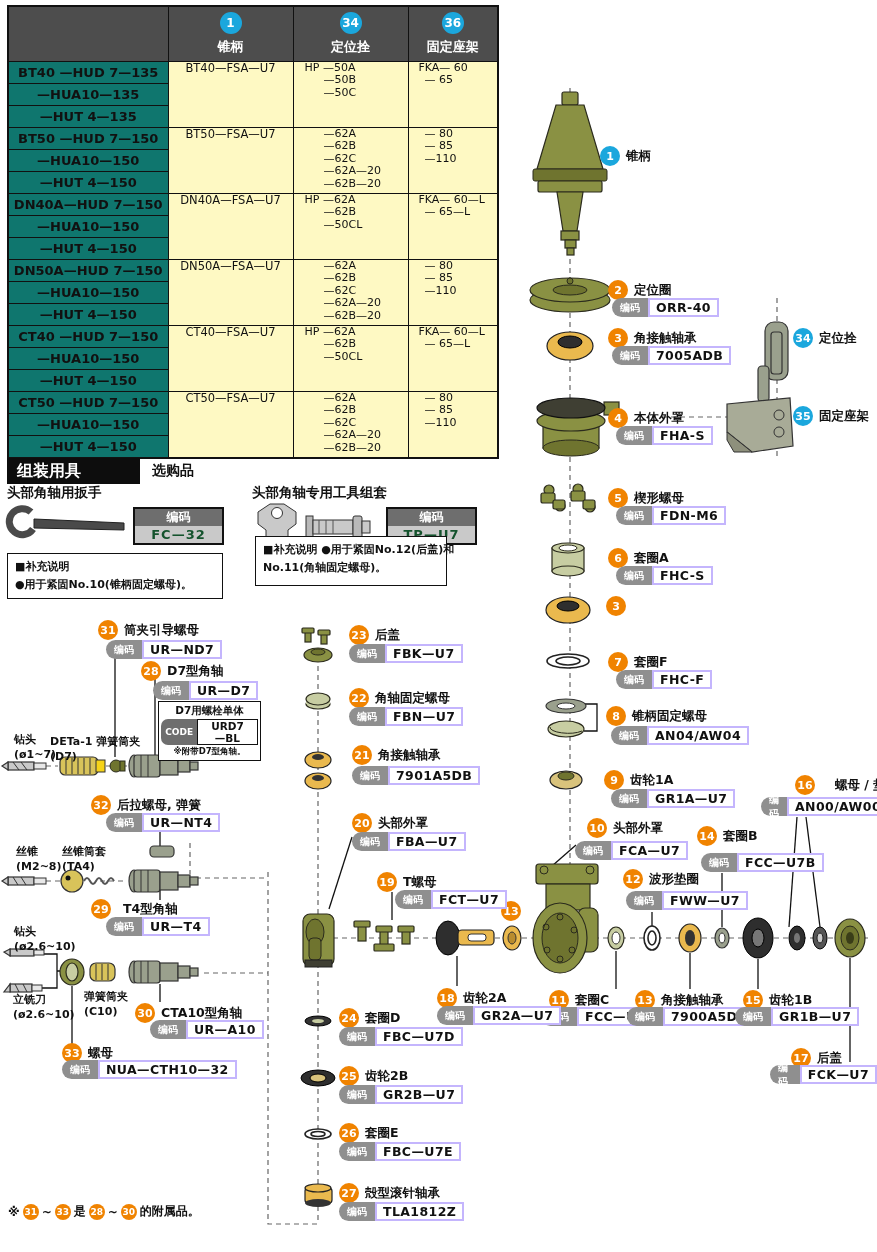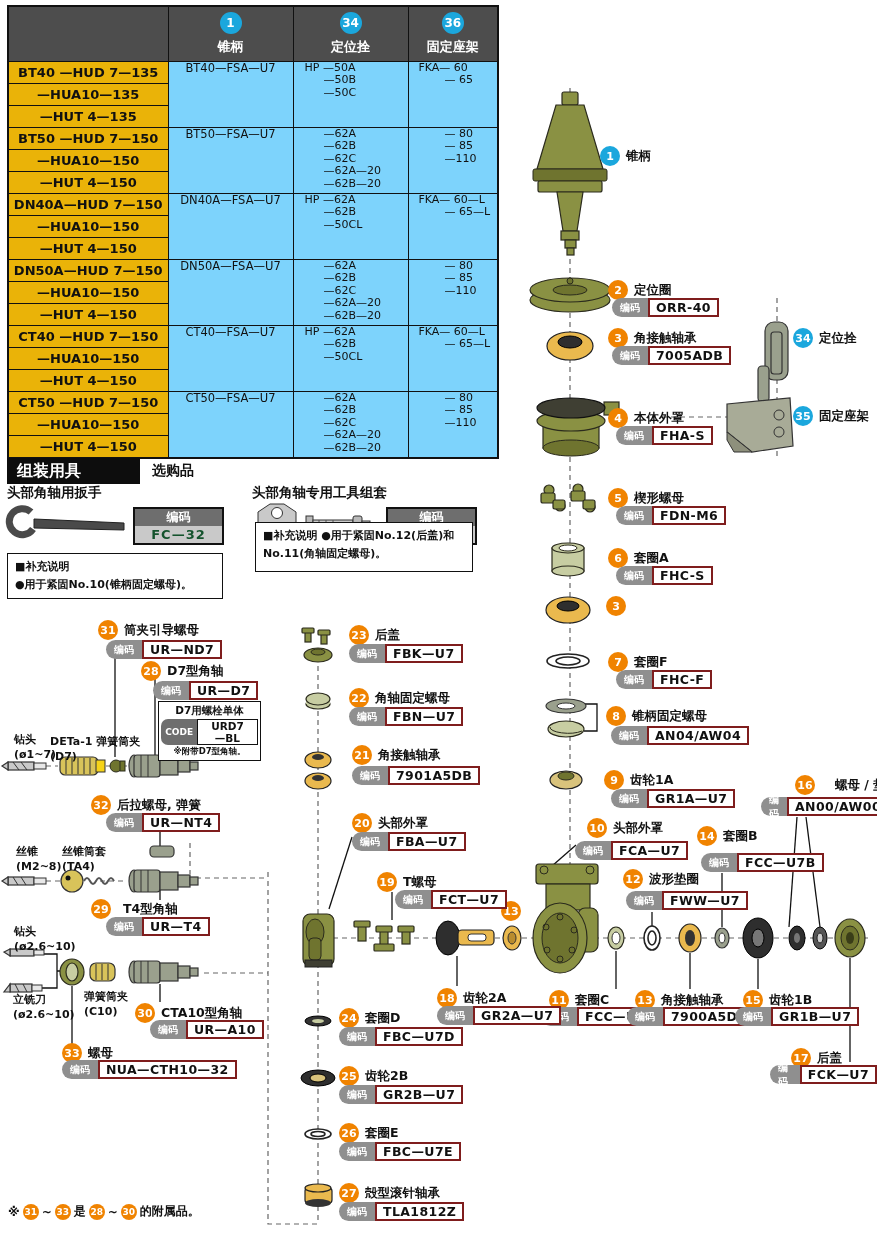--- a/index.html
+++ b/index.html
@@ -7,28 +7,28 @@
         font-family:"DejaVu Sans","Liberation Sans",sans-serif;color:#111}
   svg{position:absolute;left:0;top:0;z-index:1}
   
   #spec-table{position:absolute;left:7px;top:5px;width:490px;border-collapse:collapse;
               table-layout:fixed;z-index:2;border:2px solid #111}
   #spec-table th,#spec-table td{border:1.5px solid #111;padding:0;box-sizing:border-box}
   #spec-table thead th{background:#4d4d4d;height:55px;vertical-align:middle}
   .hcirc{width:22px;height:22px;margin:0 auto 4px auto;border-radius:50%;background:#1ba7dd;
          color:#fff;font-size:12px;font-weight:bold;display:flex;align-items:center;justify-content:center}
   .hlabel{color:#fff;font-weight:bold;font-size:13px;text-align:center}
-  td.model{background:#eab308;font-weight:bold;font-size:13px;text-align:center;
+  td.model{background:#0f766e;font-weight:bold;font-size:13px;text-align:center;
            height:21px;line-height:21px;white-space:pre}
   tr.gfirst td{border-top:2px solid #111}
   tr:not(.gfirst) td.model{border-top:2px solid #fff}
-  td.data{background:#7dd3fc;vertical-align:top;padding-top:3px}
+  td.data{background:#fef9c3;vertical-align:top;padding-top:3px}
   .ln{white-space:pre;font-size:11px;line-height:12.5px;font-weight:normal}
   .pcell .ln{padding-left:11px}.pcell .ln.ind{padding-left:30px}
-  .mcell .ln{padding-left:10px}.mcell .ln.ind{padding-left:36px}
+  .mcell .ln{padding-left:10px}.mcell .ln.ind{padding-left:16px}
   .shank .ln{text-align:center;font-size:11.5px;padding-left:0}
   
   .sec-title{position:absolute;left:7px;top:458px;width:133px;height:26px;background:#0d0d0d;
              color:#fff;font-size:16px;font-weight:bold;display:flex;align-items:center;
              padding-left:10px;box-sizing:border-box;z-index:2}
   .sec-sub{position:absolute;left:152px;top:462px;font-size:14px;font-weight:bold;z-index:2}
   .tool-title{position:absolute;font-size:13.5px;font-weight:bold;z-index:2;white-space:nowrap}
   .codebox2{position:absolute;width:87px;border:2px solid #111;z-index:2;text-align:center;background:#fff}
   .codebox2 .t{background:#6e6e6e;color:#fff;font-size:12px;font-weight:bold;height:17px;line-height:17px}
   .codebox2 .b{background:#c9c9c9;color:#14532d;font-size:13px;font-weight:bold;height:17px;line-height:17px;letter-spacing:1px}
@@ -36,21 +36,21 @@
            font-size:11px;font-weight:bold;line-height:1.6;z-index:2;box-sizing:border-box;white-space:nowrap}
   
   .co{position:absolute;display:flex;align-items:center;gap:6px;z-index:3;white-space:nowrap}
   .circ{width:20px;height:20px;border-radius:50%;display:flex;align-items:center;justify-content:center;
         color:#fff;font-weight:bold;font-size:11px;flex:none}
   .circ.or{background:#f08300}.circ.bl{background:#1ba7dd}
   .pname{font-weight:bold;font-size:12.5px;color:#111}
   .badge{position:absolute;display:flex;align-items:stretch;height:19px;z-index:3}
   .pill{background:#8f8f8f;color:#fff;font-size:10px;font-weight:bold;display:flex;align-items:center;
         padding:0 8px;border-radius:10px 0 0 10px}
-  .cbox{background:#fff;border:2px solid #7f1d1d;color:#111;font-weight:bold;font-size:12.5px;
+  .cbox{background:#fff;border:2px solid #c4b5fd;color:#111;font-weight:bold;font-size:12.5px;
         display:flex;align-items:center;padding:0 6px;white-space:nowrap;letter-spacing:.4px}
   .side{position:absolute;font-size:11px;font-weight:bold;line-height:1.35;z-index:3;white-space:nowrap}
   .d7box{position:absolute;left:158px;top:701px;width:103px;border:1.5px solid #111;background:#fff;
          padding:2px 3px;z-index:3;text-align:center;box-sizing:border-box}
   .d7box .t{font-size:10.5px;font-weight:bold}
   .d7box .row{display:flex;justify-content:center;margin:1px 0}
   .d7box .pill2{background:#6e6e6e;color:#fff;font-size:9px;font-weight:bold;padding:0 4px;
                 display:flex;align-items:center;border-radius:7px 0 0 7px}
   .d7box .cv{border:1.5px solid #111;font-size:10.5px;font-weight:bold;padding:0 13px;display:flex;align-items:center}
   .d7box .n{font-size:8.5px;font-weight:bold}
@@ -508,21 +508,21 @@
   <div class="notebox" style="left:7px;top:553px;width:216px;height:46px">
     <div>■补充说明</div>
     <div>●用于紧固No.10(锥柄固定螺母)。</div>
   </div>
 
   <div class="tool-title" style="left:252px;top:484px">头部角轴专用工具组套</div>
   <div class="codebox2" style="left:386px;top:507px">
     <div class="t">编码</div>
     <div class="b">TP—U7</div>
   </div>
-  <div class="notebox" style="left:255px;top:522px;width:218px;height:50px">
+  <div class="notebox" style="left:255px;top:536px;width:192px;height:50px">
     <div><span>■补充说明</span> <span>●用于紧固No.12(后盖)和</span></div>
     <div>No.11(角轴固定螺母)。</div>
   </div>
 
   <div class="d7box">
     <div class="t">D7用螺栓单体</div>
     <div class="row">
       <span class="pill2">CODE</span>
       <span class="cv">URD7—BL</span>
     </div>

